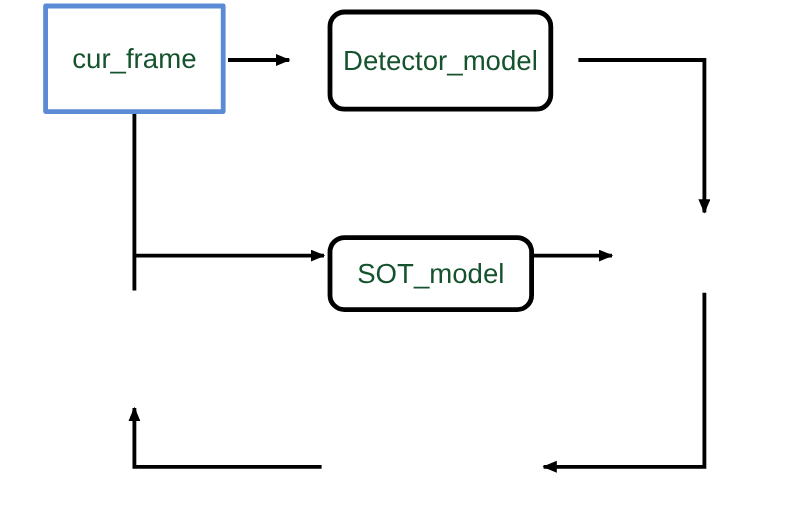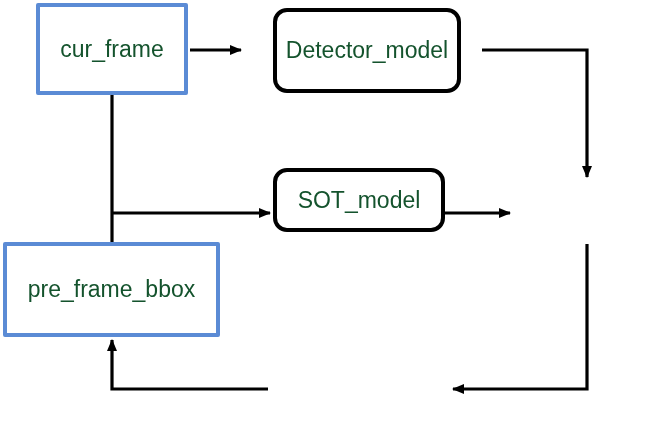--- a/index.html
+++ b/index.html
@@ -44,21 +44,21 @@
   .round-red {
     border: 4px solid #FF0000;
     border-radius: 12px;
   }
   .round-green {
     border: 3.5px solid #7D9C46;
     border-radius: 12px;
   }
   #node-cur-frame      { left: 36px;  top: 3px;   width: 152px; height: 92px; }
   #node-detector-model { left: 245px; top: 8px;   width: 188px; height: 85px; margin-left: 28px; }
-  #node-sot-model      { left: 273px; top: 168px; width: 172px; height: 64px; }
+  #node-sot-model      { left: 273px; top: 196px; width: 172px; height: 64px; }
   #node-ensemble       { left: 513px; top: 180px; width: 145px; height: 64px; }
   #node-pre-frame-bbox { left: 3px;   top: 242px; width: 217px; height: 95px; }
   #node-prediction     { left: 268px; top: 355px; width: 182px; height: 64px; }
 </style>
 </head>
 <body>
 
 <div class="canvas">
 
   <svg class="edges-layer" width="664" height="426" viewBox="0 0 664 426" xmlns="http://www.w3.org/2000/svg">
@@ -89,18 +89,15 @@
 
   <div id="node-detector-model" class="node round-black">
     <span>Detector_model</span>
   </div>
 
   <div id="node-sot-model" class="node round-black">
     <span>SOT_model</span>
   </div>
 
 
-  <div id="node-pre-frame-bbox" class="node rect-blue">
-    <span>pre_frame_bbox</span>
-  </div>
 
 
 </div>
 
 </body></html>

